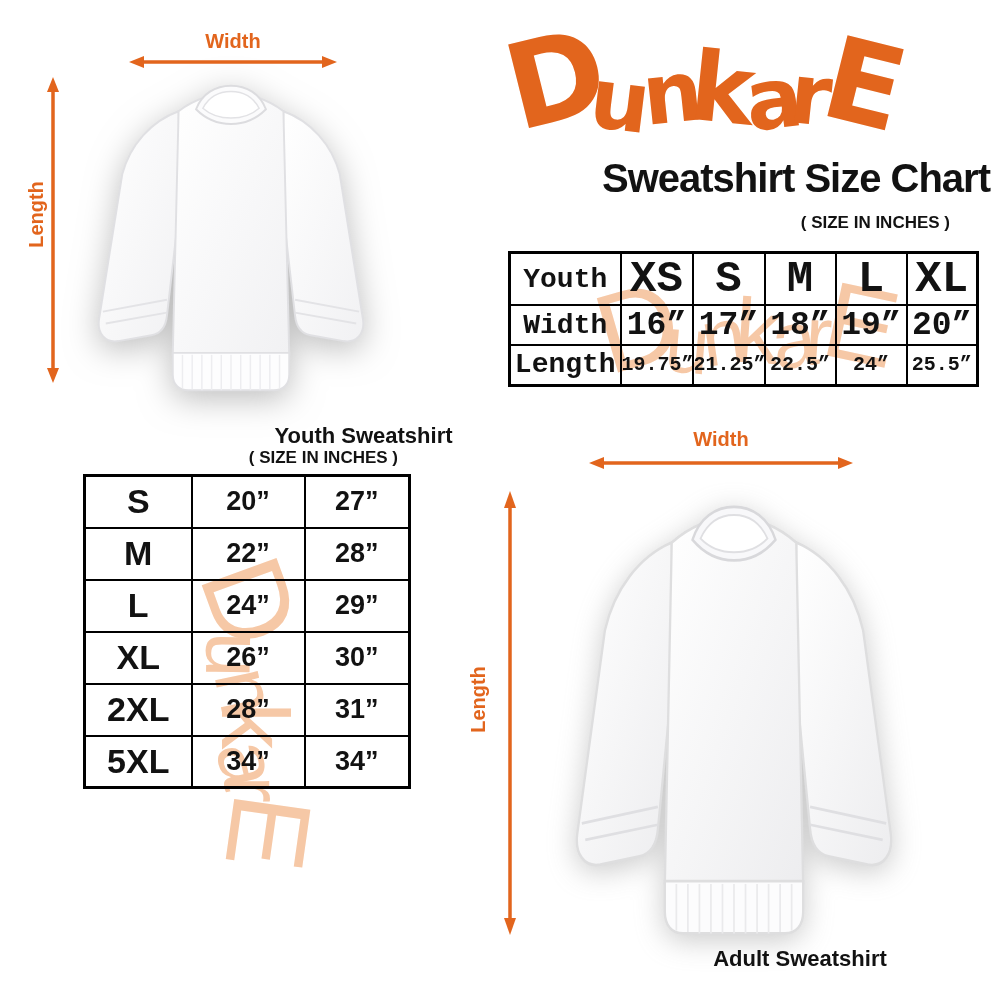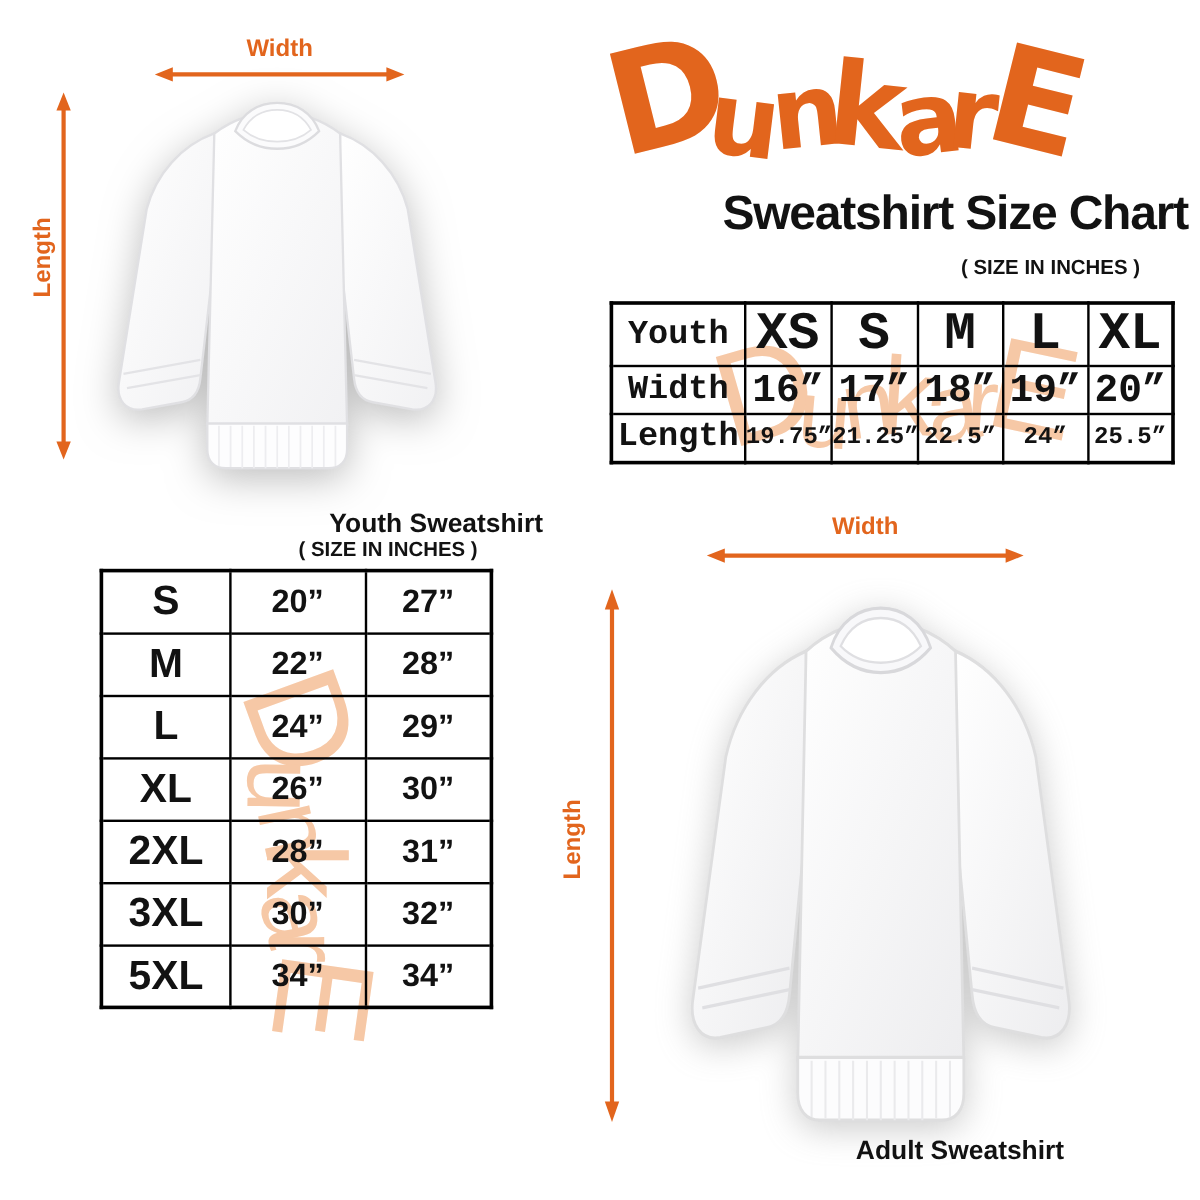--- a/index.html
+++ b/index.html
@@ -213,25 +213,20 @@
     <td class="adult-size">XL</td>
     <td class="adult-val">26”</td>
     <td class="adult-val">30”</td>
   </tr>
   <tr>
     <td class="adult-size">2XL</td>
     <td class="adult-val">28”</td>
     <td class="adult-val">31”</td>
   </tr>
   <tr>
-    <td class="adult-size">3XL</td>
-    <td class="adult-val">30”</td>
-    <td class="adult-val">32”</td>
-  </tr>
-  <tr>
     <td class="adult-size">5XL</td>
     <td class="adult-val">34”</td>
     <td class="adult-val">34”</td>
   </tr>
 </tbody>
   </table>
 
 <div class="abs dim-label" style="left:588px;top:428px;width:266px;">Width</div>
 
 <svg class="abs arrow" style="left:588px;top:455px;" width="266" height="16" viewBox="0 0 266 16">

